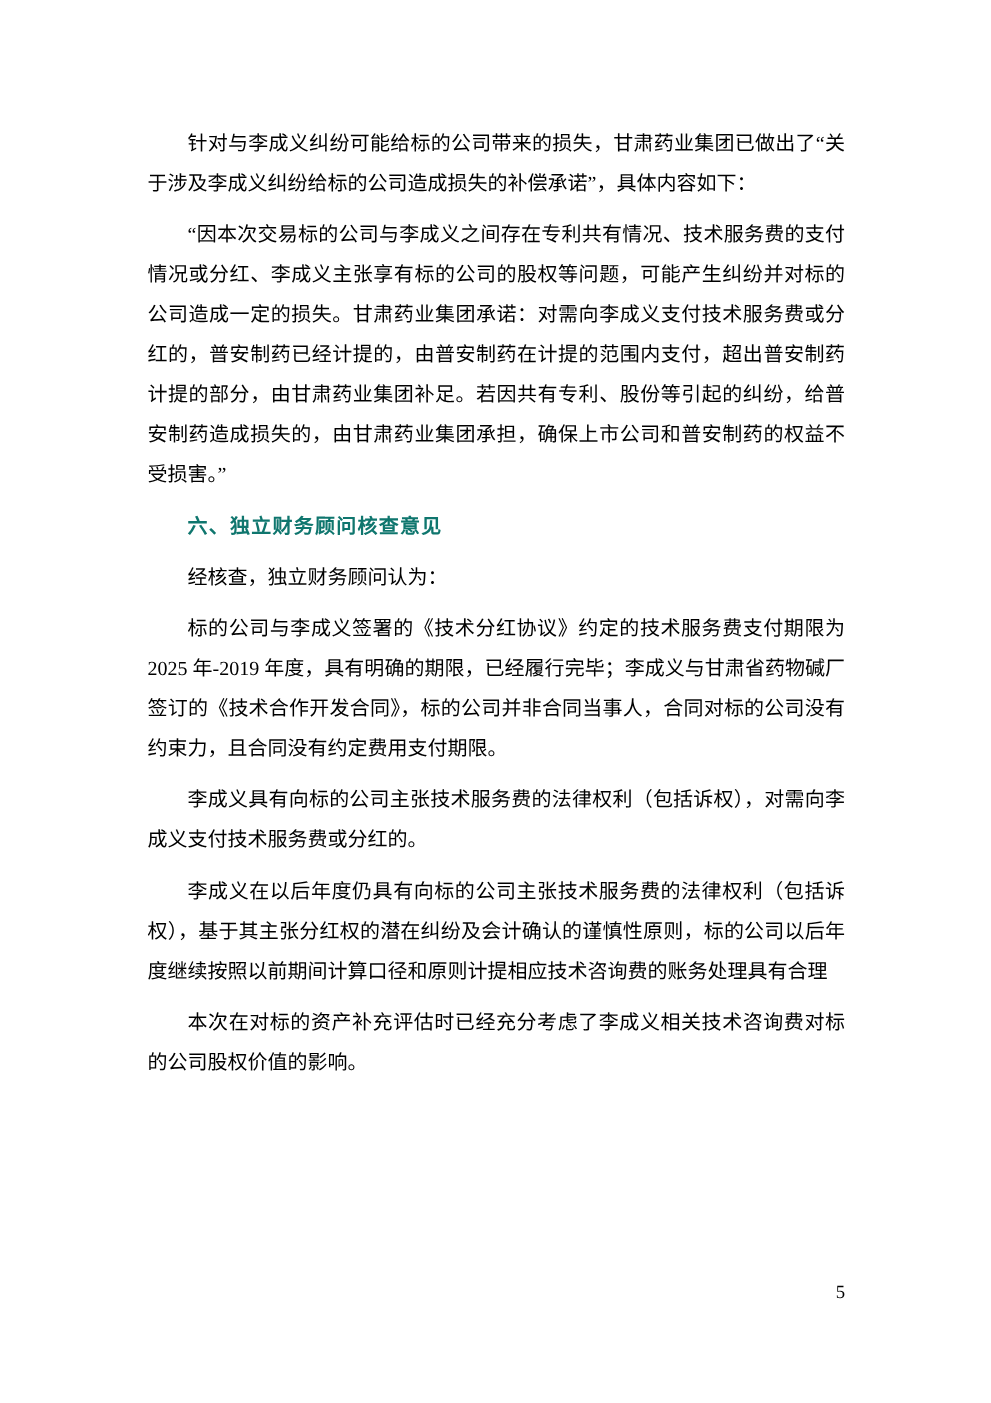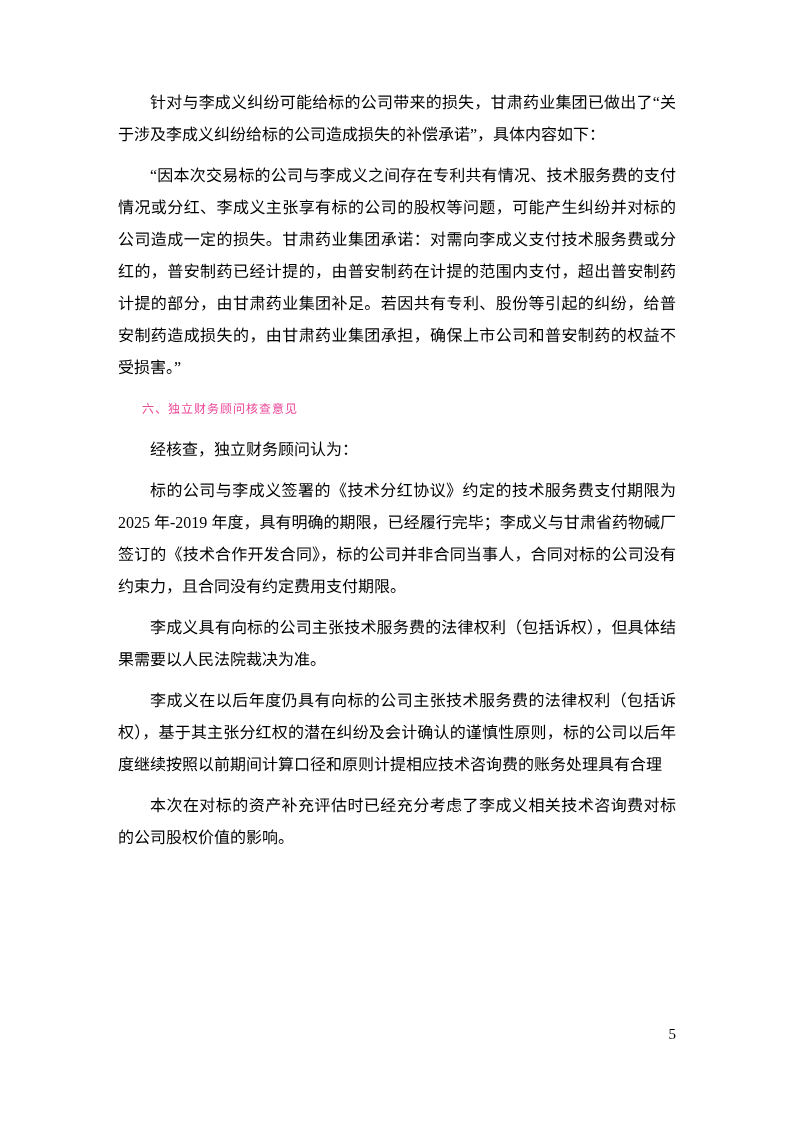--- a/index.html
+++ b/index.html
@@ -15,43 +15,43 @@
     height: 1122px;
     margin: 0 auto;
     background: #ffffff;
     color: #000000;
     overflow: hidden;
     font-family: "Liberation Serif", "DejaVu Serif", serif;
   }
 
   .content {
     position: absolute;
-    top: 3px;
+    top: 16px;
     left: 118px;
     width: 558px;
     padding-top: 84px;
   }
 
   .content p {
     font-size: 16px;
     line-height: 32px;
     text-indent: 2em;
     text-align: justify;
     text-justify: inter-ideograph;
     color: #000000;
     margin: 0 0 9px 0;
   }
 
   .content h2.section-heading {
     font-family: "Liberation Sans", "DejaVu Sans", sans-serif;
-    font-size: 12px;
-    font-weight: normal;
+    font-size: 16px;
+    font-weight: bold;
     line-height: 32px;
     text-indent: 2em;
-    color: #ec4899;
+    color: #0f766e;
     margin: 0 0 9px 0;
     letter-spacing: 1px;
   }
 
   .page-footer {
     position: absolute;
     top: 1024px;
     left: 118px;
     width: 558px;
     text-align: right;
@@ -71,21 +71,21 @@
 
     <p>“因本次交易标的公司与李成义之间存在专利共有情况、技术服务费的支付情况或分红、李成义主张享有标的公司的股权等问题，可能产生纠纷并对标的公司造成一定的损失。甘肃药业集团承诺：对需向李成义支付技术服务费或分红的，普安制药已经计提的，由普安制药在计提的范围内支付，超出普安制药计提的部分，由甘肃药业集团补足。若因共有专利、股份等引起的纠纷，给普安制药造成损失的，由甘肃药业集团承担，确保上市公司和普安制药的权益不受损害。”</p>
 
     <h2 class="section-heading">六、独立财务顾问核查意见</h2>
 
     <p>经核查，独立财务顾问认为：</p>
 
 
     <p>标的公司与李成义签署的《技术分红协议》约定的技术服务费支付期限为 2025 年-2019 年度，具有明确的期限，已经履行完毕；李成义与甘肃省药物碱厂签订的《技术合作开发合同》，标的公司并非合同当事人，合同对标的公司没有约束力，且合同没有约定费用支付期限。</p>
 
-    <p>李成义具有向标的公司主张技术服务费的法律权利（包括诉权），但具体结果需要以人民法院裁决为准。</p>
+    <p>李成义具有向标的公司主张技术服务费的法律权利（包括诉权），对需向李成义支付技术服务费或分红的。</p>
 
     <p>李成义在以后年度仍具有向标的公司主张技术服务费的法律权利（包括诉权），基于其主张分红权的潜在纠纷及会计确认的谨慎性原则，标的公司以后年度继续按照以前期间计算口径和原则计提相应技术咨询费的账务处理具有合理</p>
 
     <p>本次在对标的资产补充评估时已经充分考虑了李成义相关技术咨询费对标的公司股权价值的影响。</p>
 
   </div>
 
   <div class="page-footer">
     <span>5</span>
   </div>

